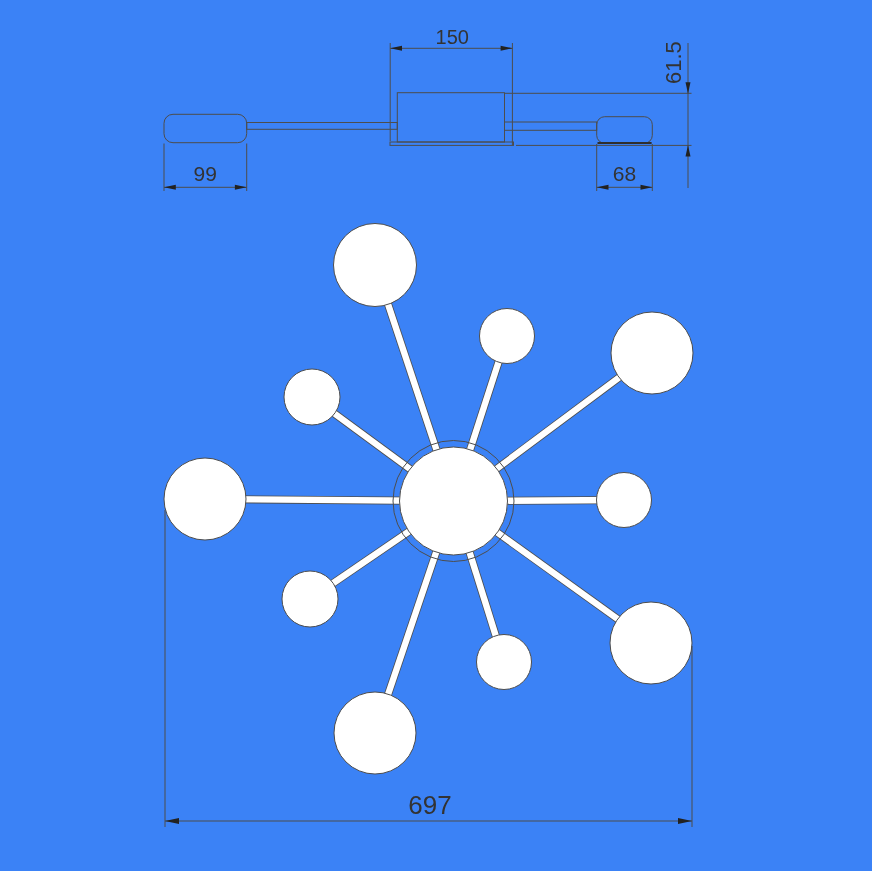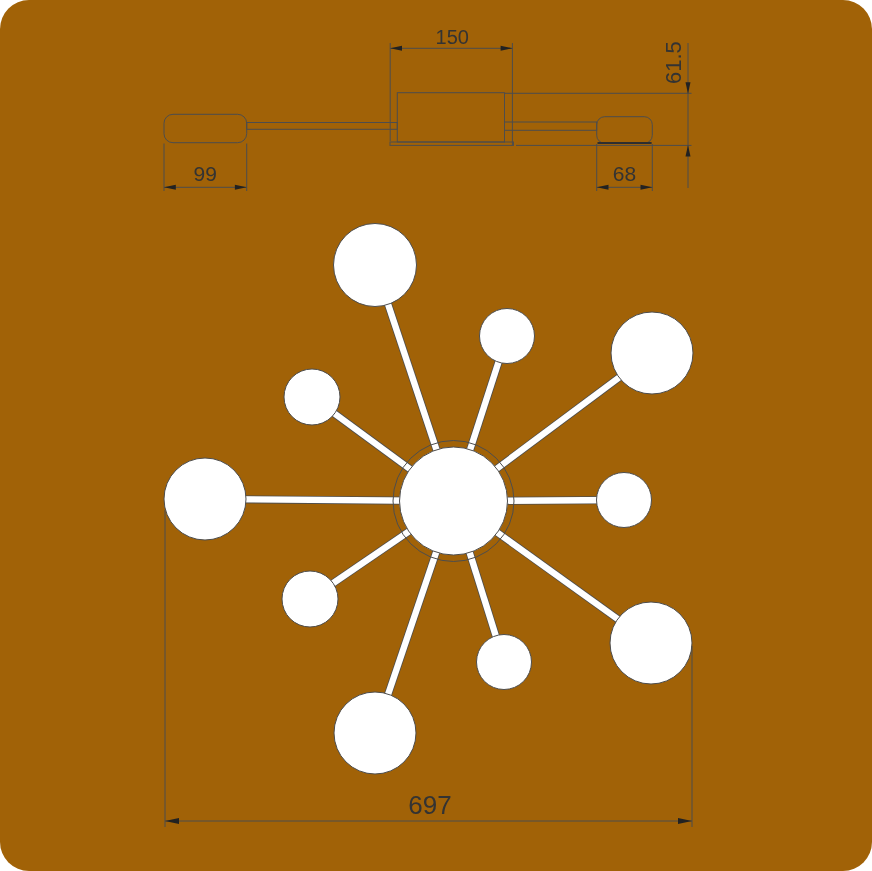--- a/index.html
+++ b/index.html
@@ -1,22 +1,21 @@
 <!DOCTYPE html>
 <html><head>
 <meta charset="utf-8">
 <style>
   html,body{margin:0;padding:0;background:#ffffff;}
   #stage{
     position:relative;
     width:872px;height:871px;
-    background:#a16207;
+    background:#3b82f6;
     font-family:"Liberation Sans", sans-serif;
     overflow:hidden;
-    border-radius:29px;
   }
   svg{display:block;}
   text{
     font-family:"Liberation Sans", sans-serif;
     fill:#333333;
   }
   .dim-text{font-size:21px;}
   .dim-text-sm{font-size:20px;}
   .dim-text-lg{font-size:26px;}
   .dim-text-vert{font-size:22px;}

